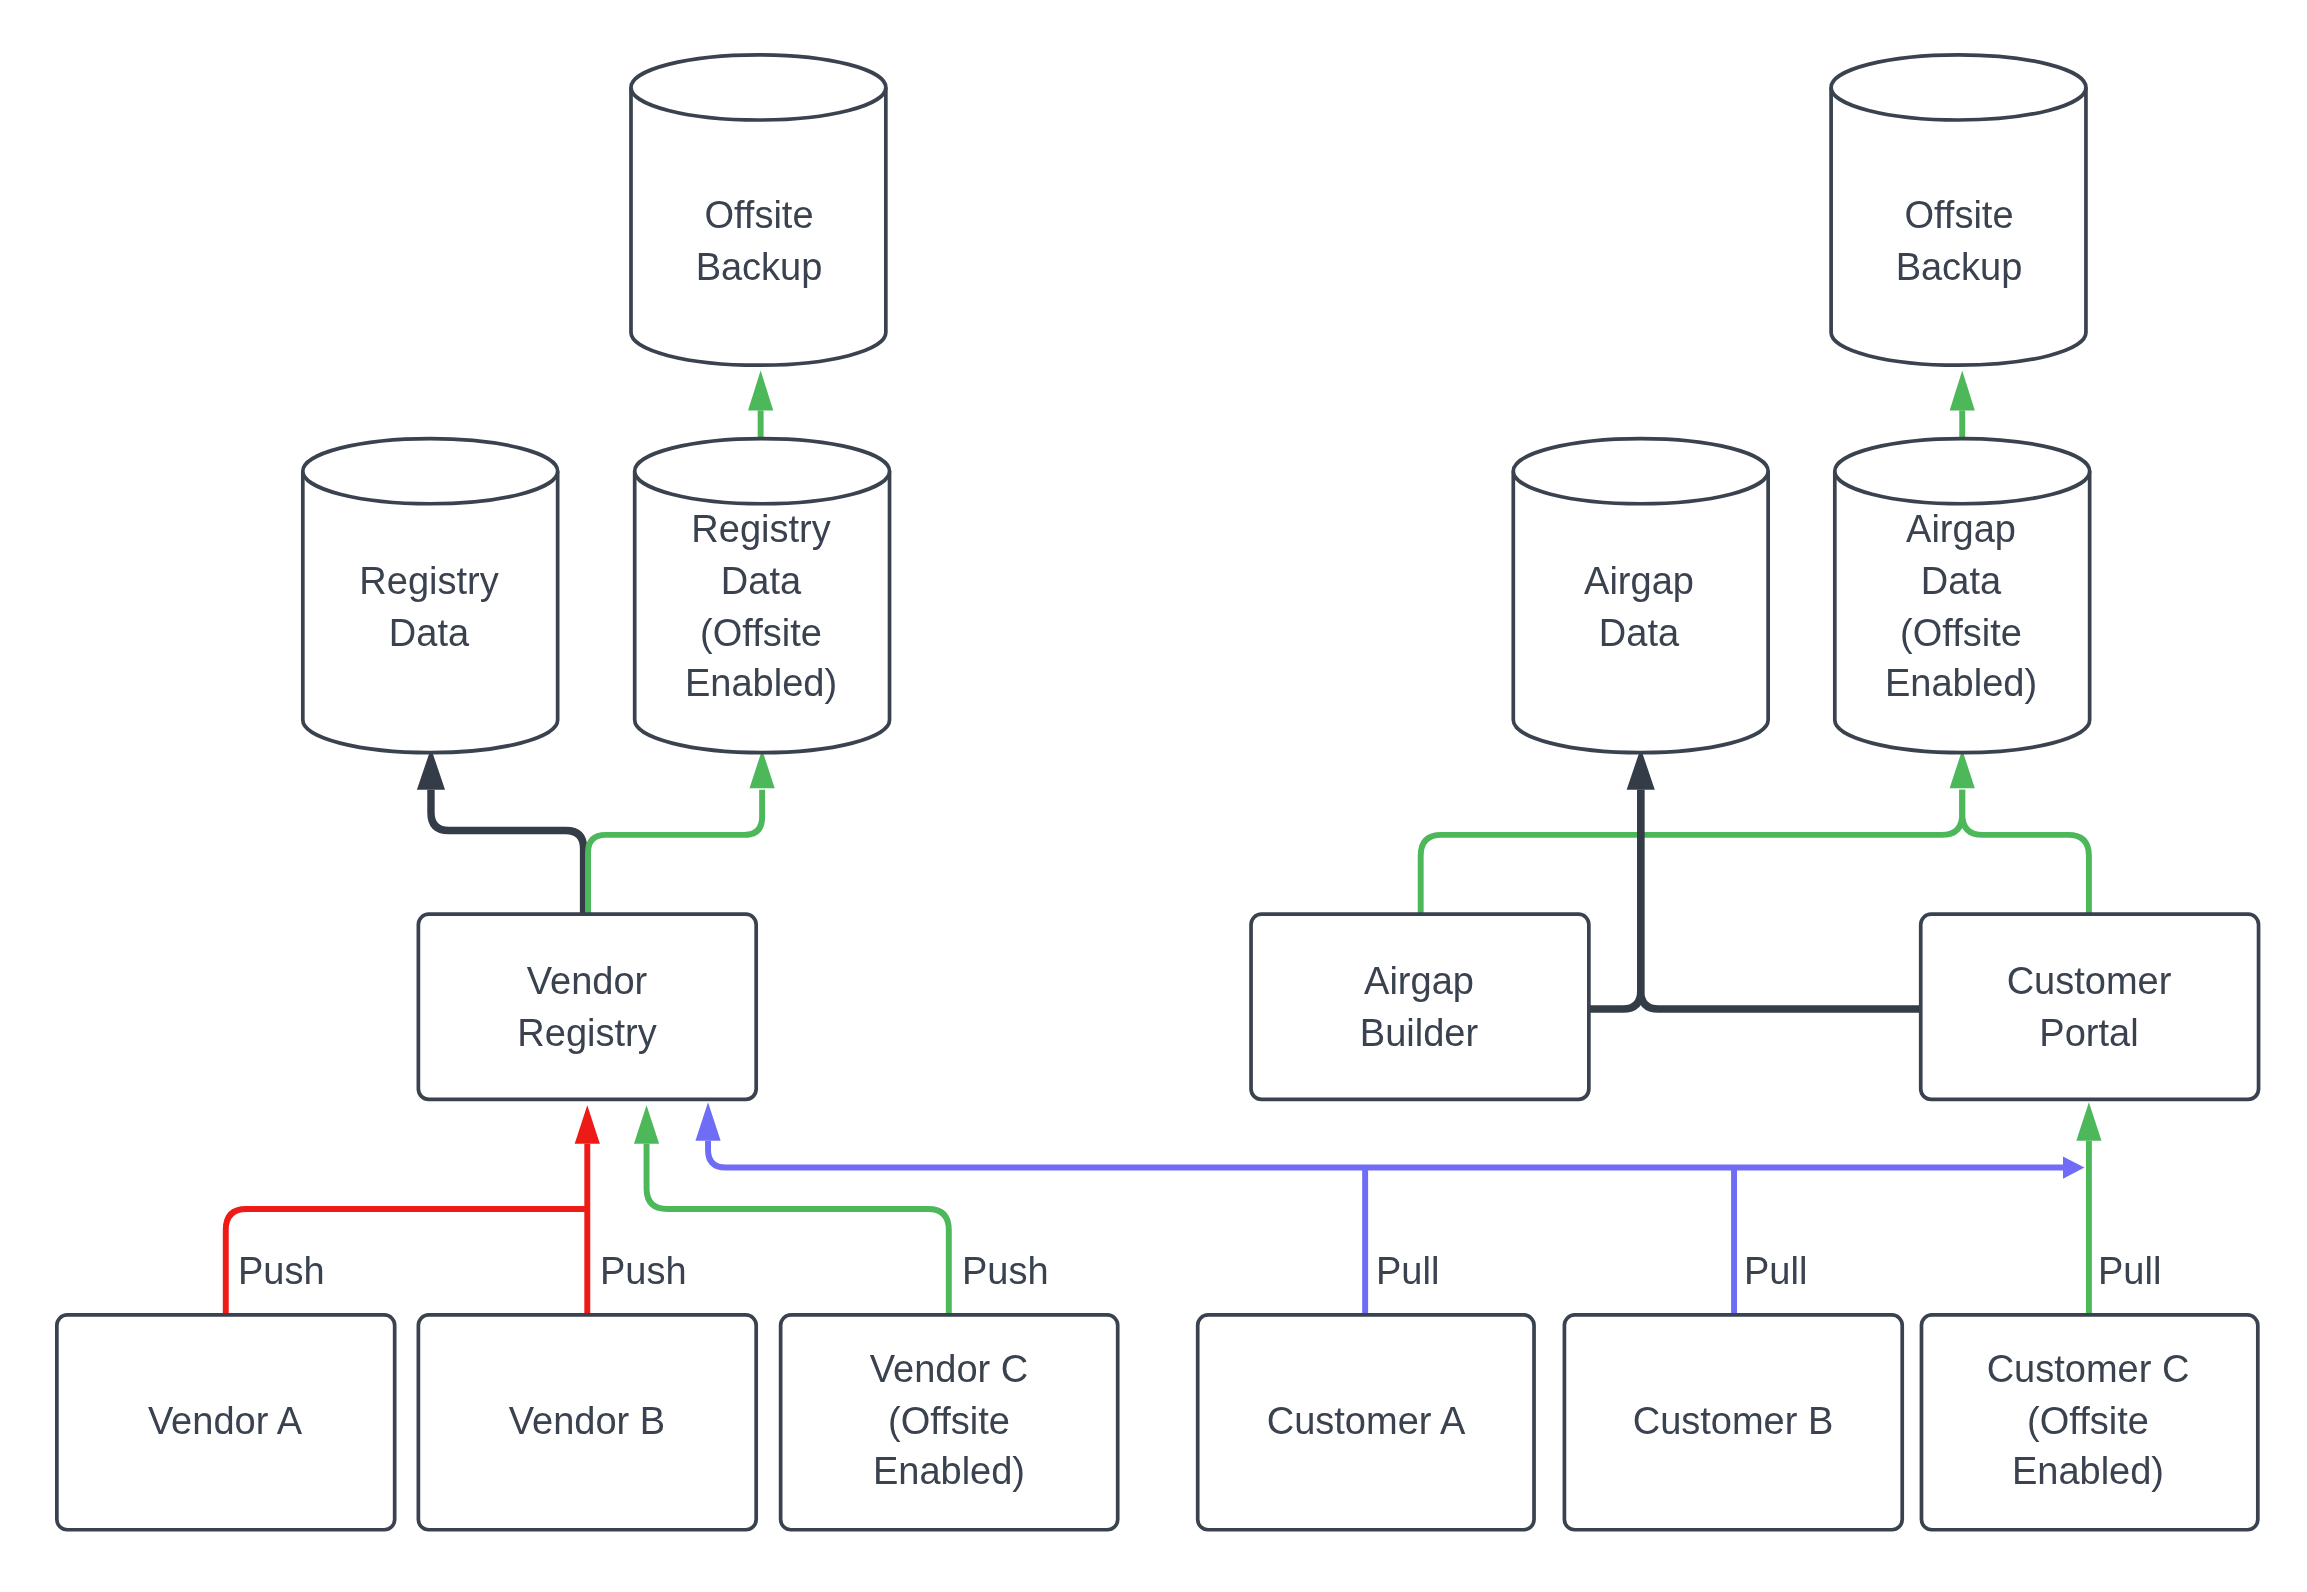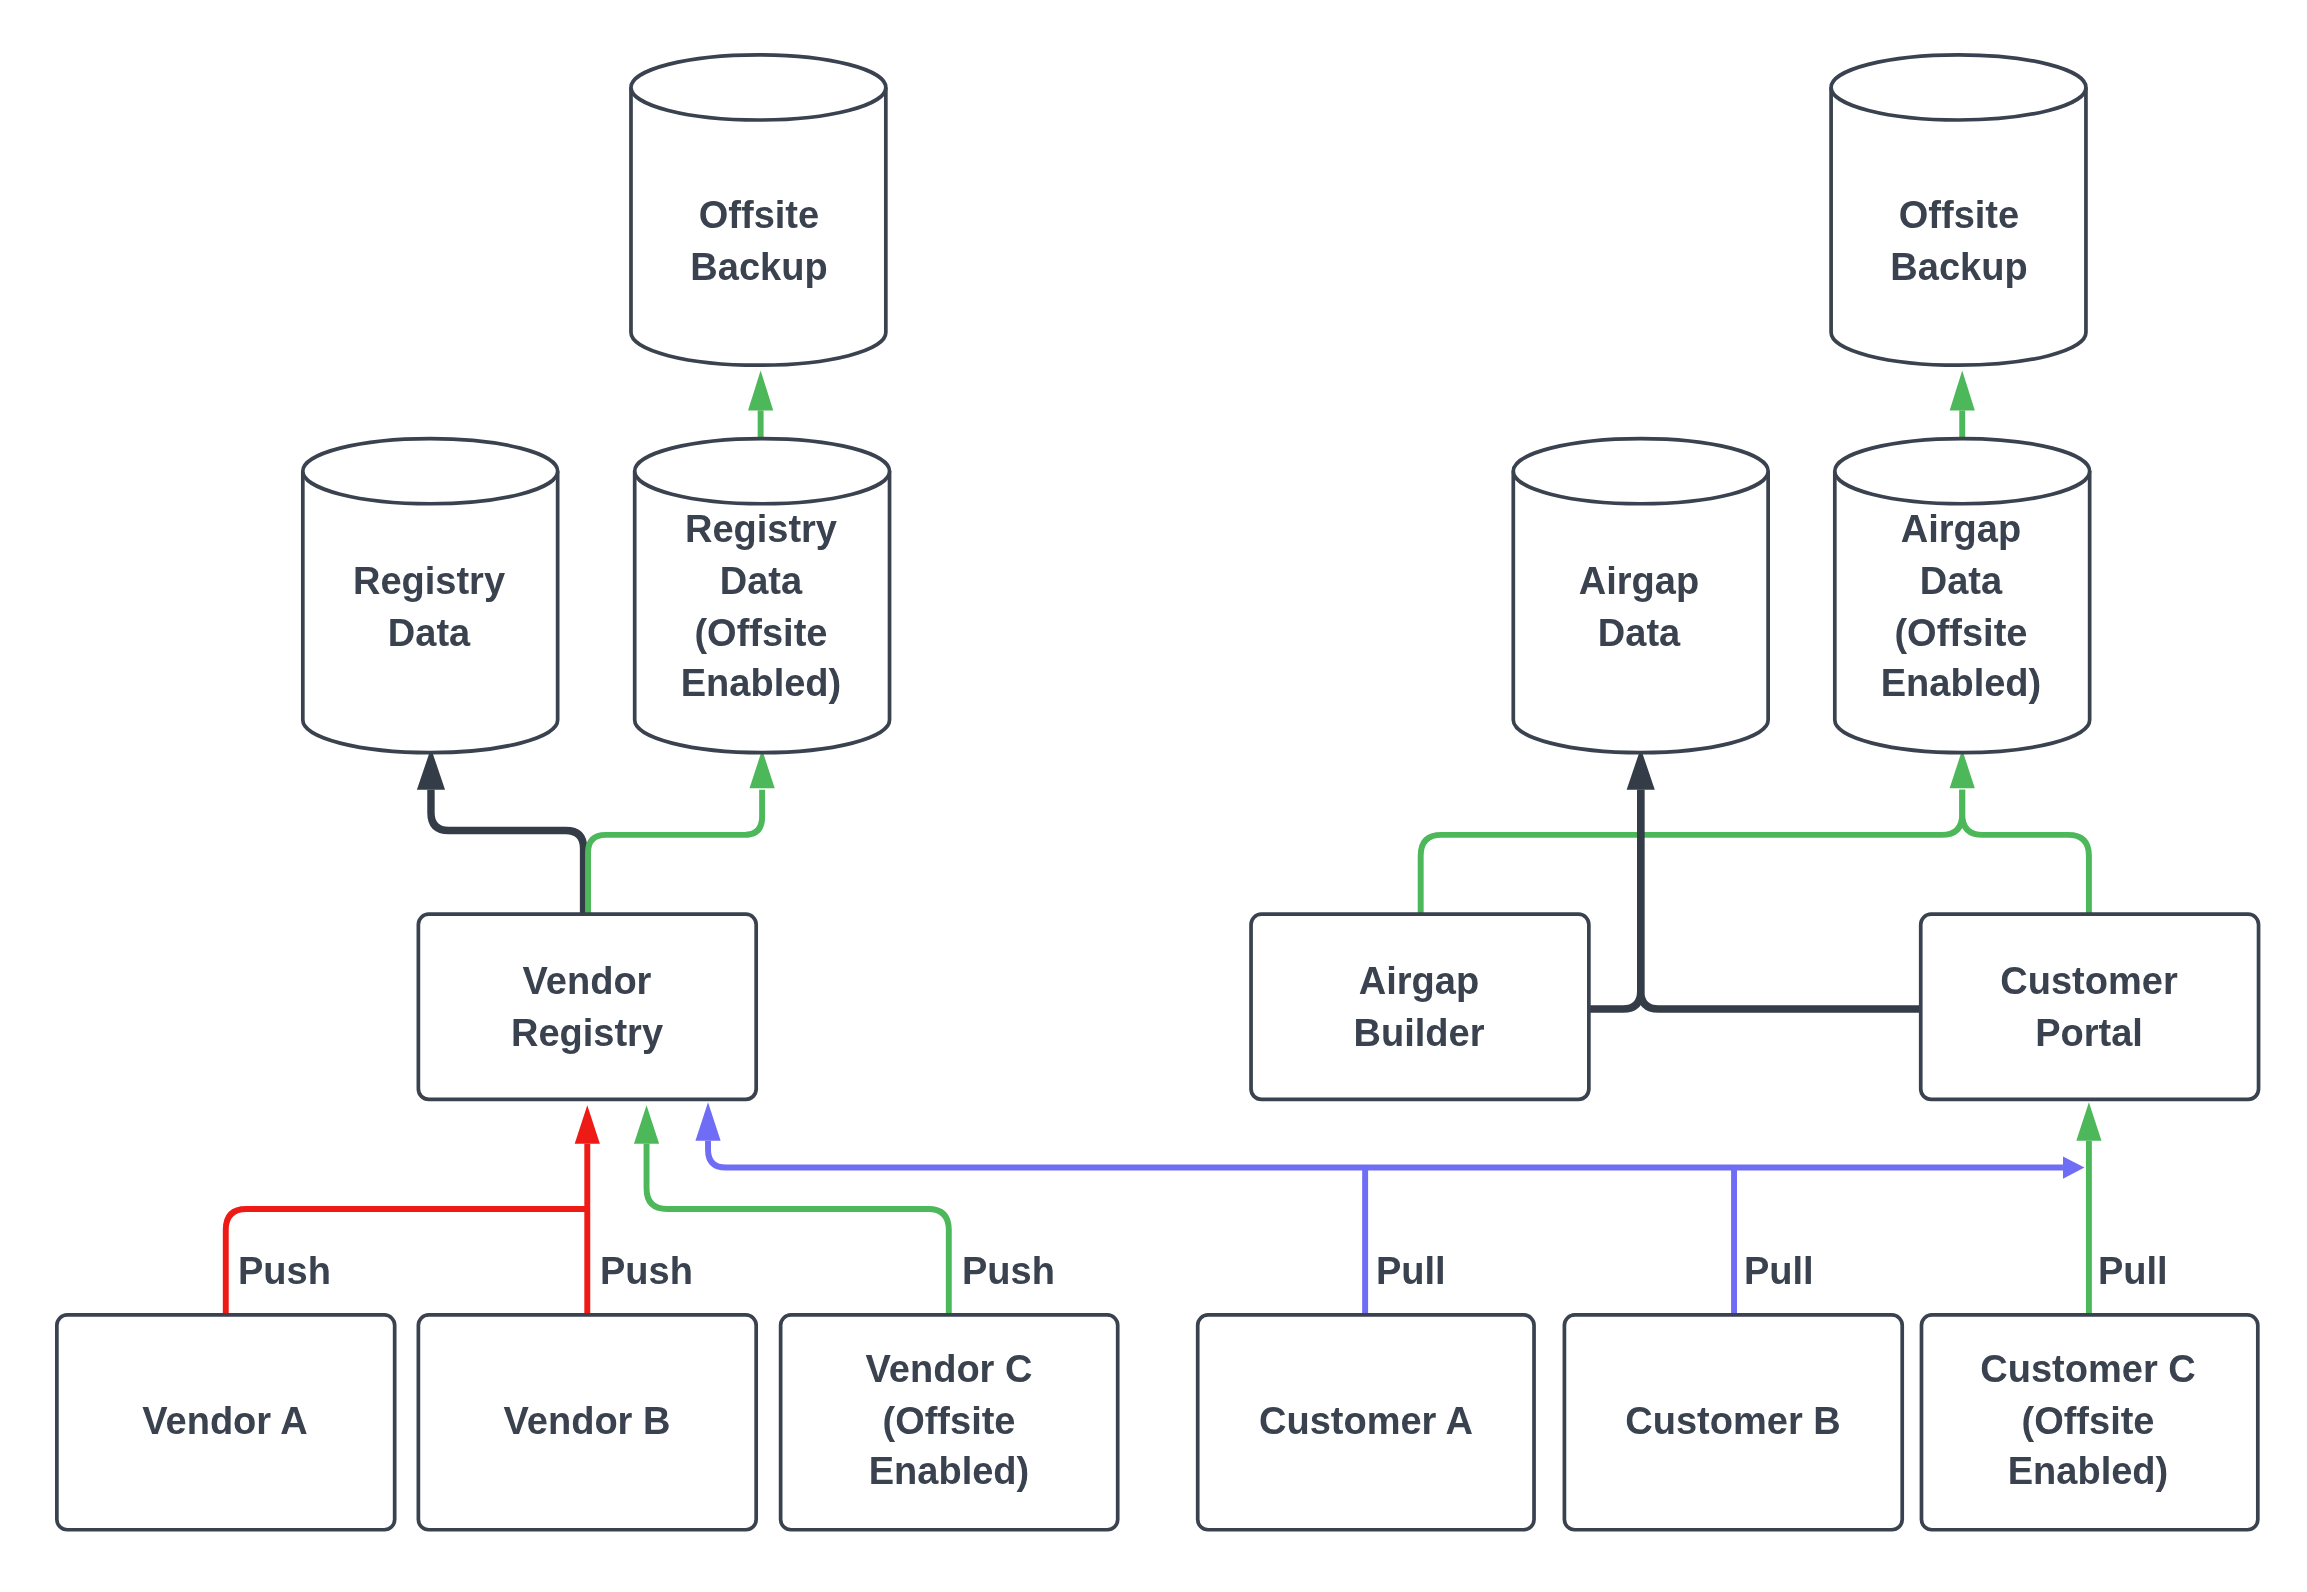--- a/index.html
+++ b/index.html
@@ -4,21 +4,21 @@
 <style>
   :root{
     --color-dark:#39424E;
     --color-connector:#333C47;
     --color-red:#ED1A15;
     --color-green:#4CB85A;
     --color-blue:#6F6CF5;
     --color-bg:#FFFFFF;
   }
   html,body{margin:0;padding:0;background:var(--color-bg);}
-  #stage{position:relative;width:2307px;height:1592px;background:var(--color-bg);overflow:hidden;font-weight:bold;}
+  #stage{position:relative;width:2307px;height:1592px;background:var(--color-bg);overflow:hidden;}
   #canvas{position:relative;width:1154px;height:796px;transform:scale(2);transform-origin:0 0;
           font-family:"Liberation Sans","DejaVu Sans",sans-serif;}
   #diagram-svg{position:absolute;left:0;top:0;}
   .shape{fill:#fff;stroke:var(--color-dark);stroke-width:2.5;}
   .edge{fill:none;stroke-linecap:butt;}
   .edge-dark{stroke:var(--color-connector);stroke-width:5;}
   .edge-green{stroke:var(--color-green);stroke-width:4;}
   .edge-red{stroke:var(--color-red);stroke-width:4;}
   .edge-blue{stroke:var(--color-blue);stroke-width:4;}
   .ah-dark{fill:var(--color-connector);stroke:none;}

